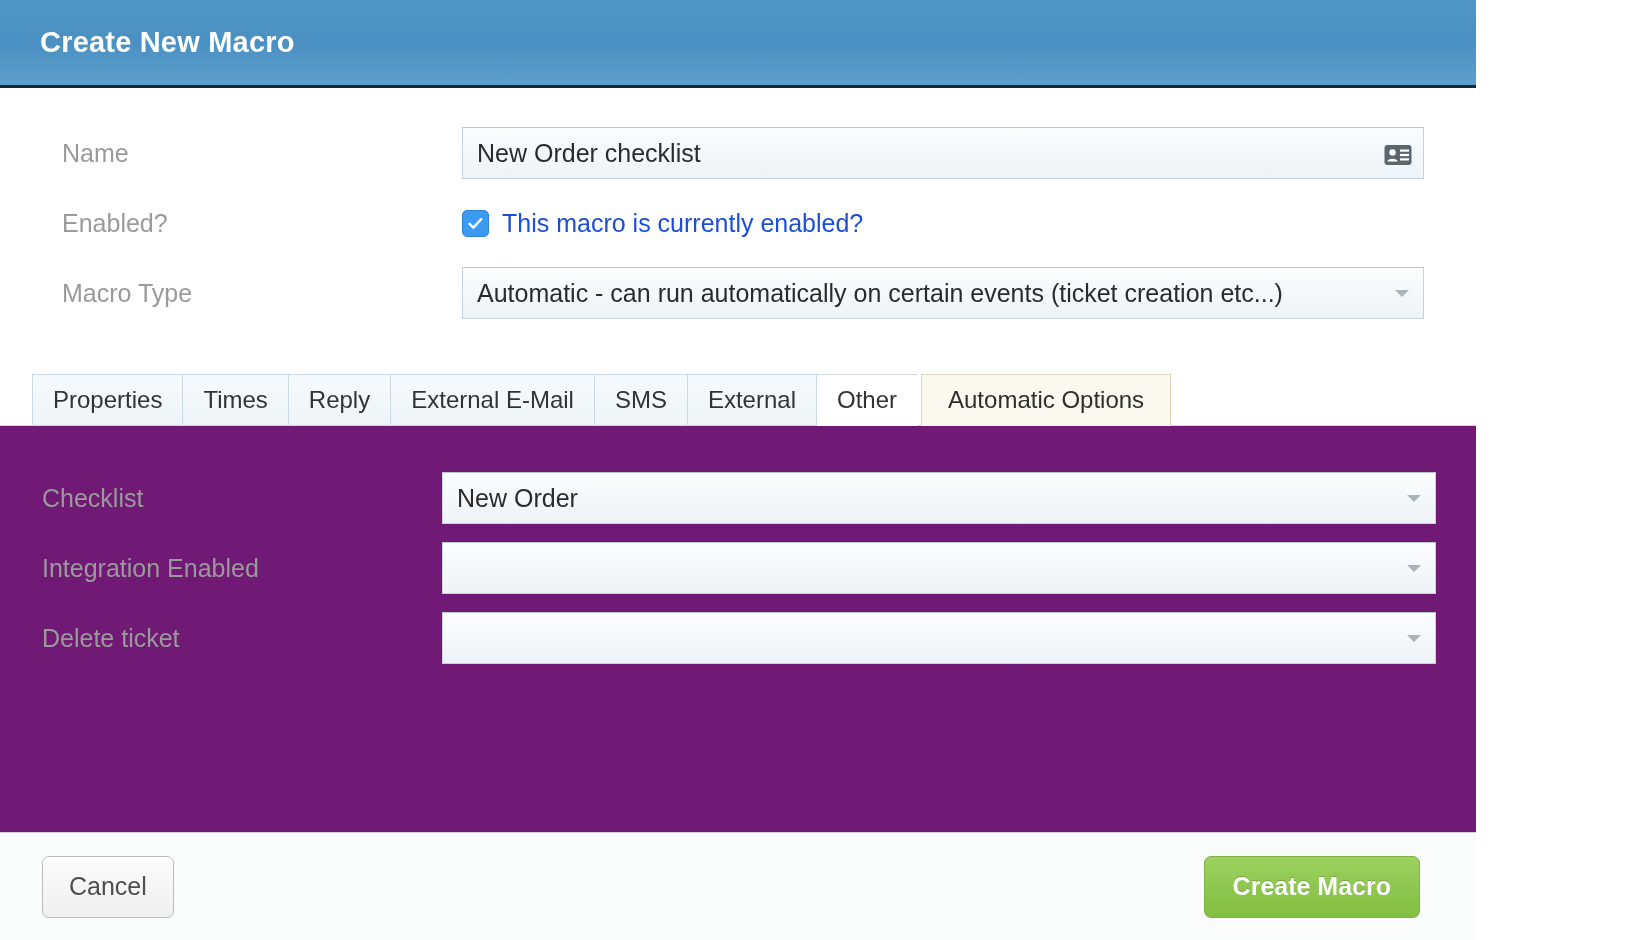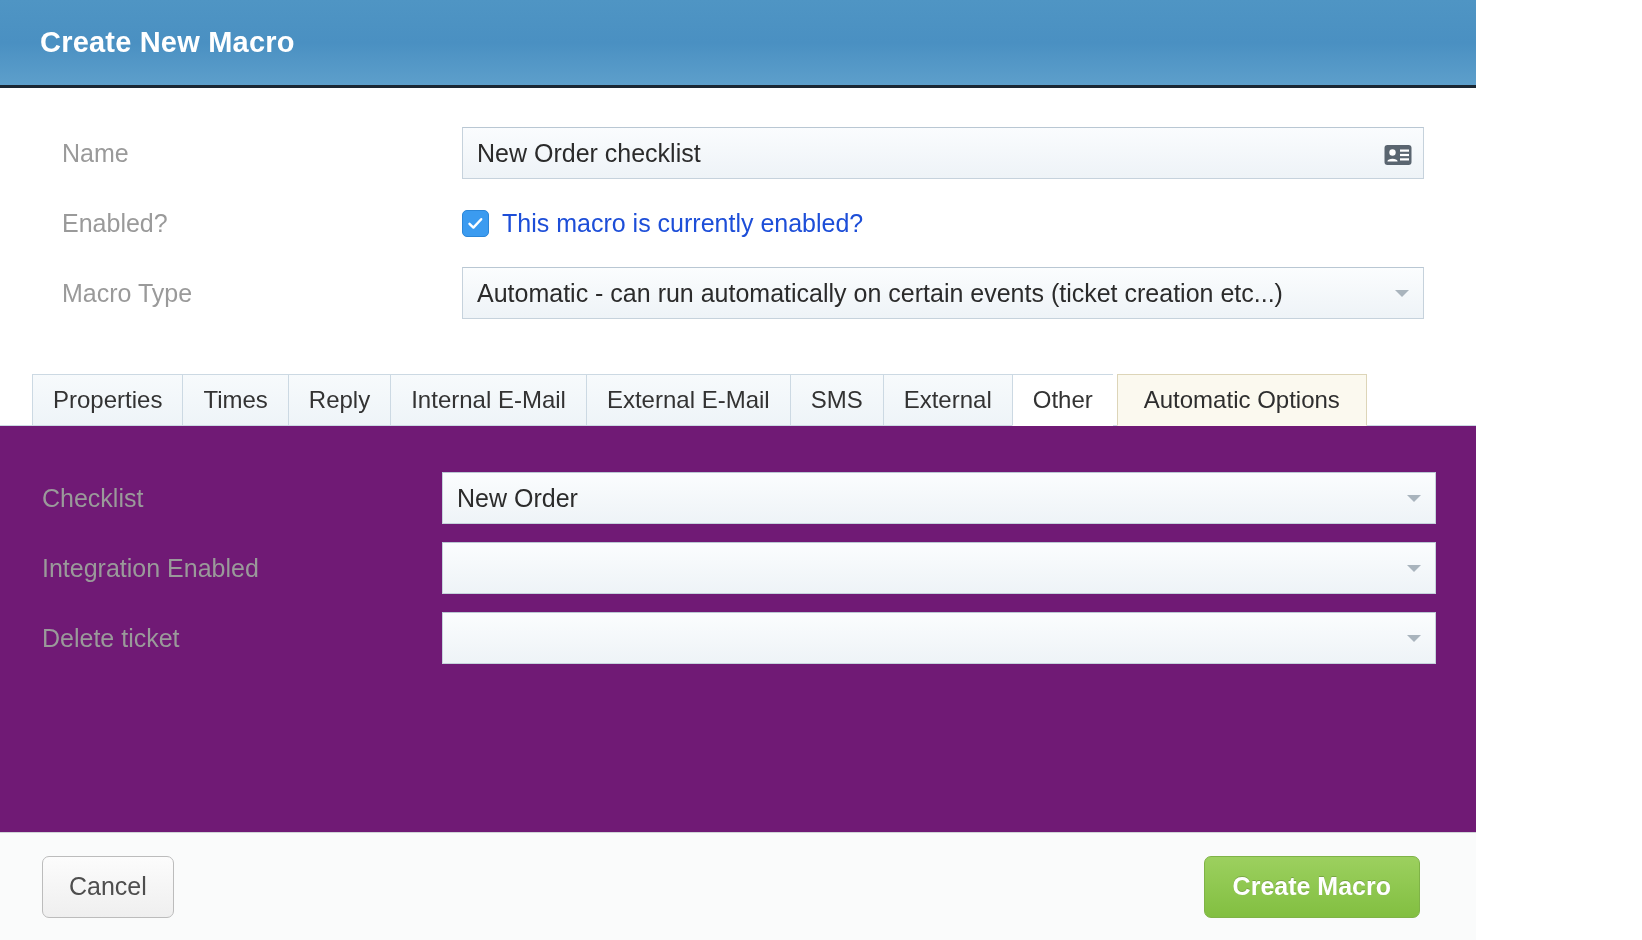--- a/index.html
+++ b/index.html
@@ -276,21 +276,20 @@
         </div>
       </div>
     </div>
 
   </div>
 
   <div class="tabstrip">
     <div class="tab">Properties</div>
     <div class="tab">Times</div>
     <div class="tab">Reply</div>
-    <div class="tab">Internal E-Mail</div>
     <div class="tab">External E-Mail</div>
     <div class="tab">SMS</div>
     <div class="tab">External</div>
     <div class="tab white">Other</div>
     <div class="tab active">Automatic Options</div>
   </div>
 
   <div class="panel">
 
     <div class="frow">

